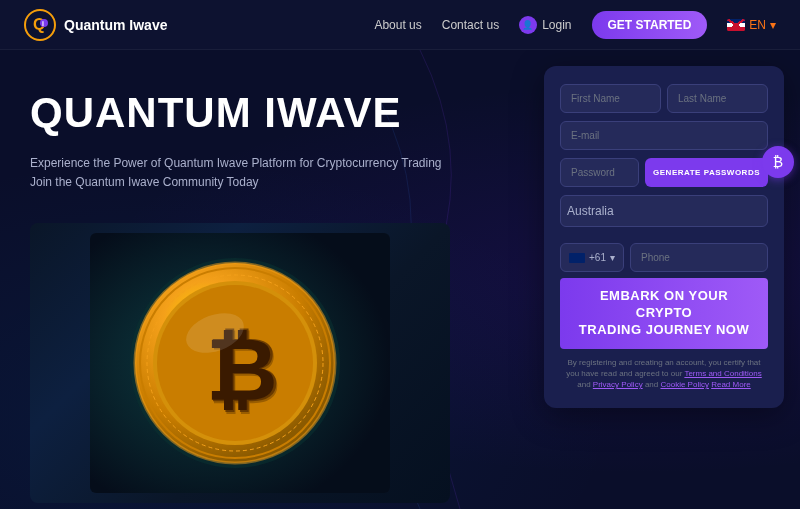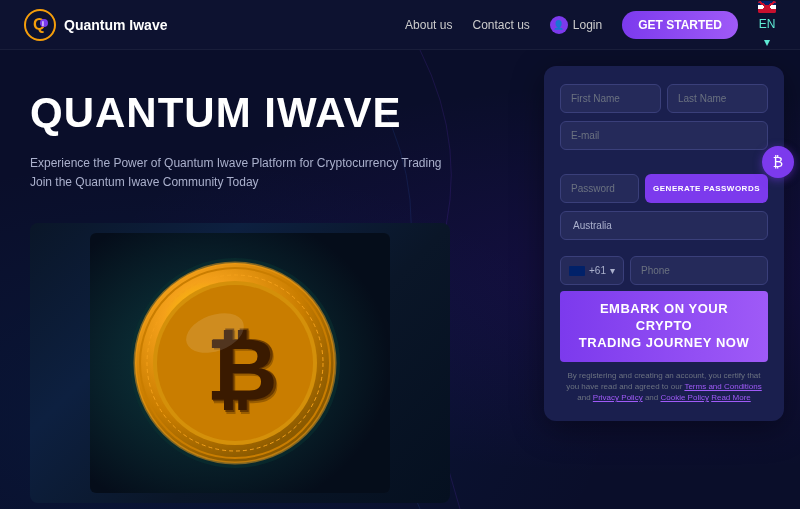--- a/index.html
+++ b/index.html
@@ -75,23 +75,22 @@
       font-size: 12px;
       font-weight: 700;
       cursor: pointer;
       text-transform: uppercase;
     }
     .lang-selector {
       display: flex;
       align-items: center;
       gap: 4px;
       font-size: 12px;
-      color: #5eead4;
-      cursor: pointer;
-      flex-direction: column;
+      color: #f97316;
+      cursor: pointer;
     }
     .flag {
       width: 18px;
       height: 12px;
       display: inline-block;
       background: linear-gradient(180deg, #012169 33%, #fff 33%, #fff 66%, #C8102E 66%);
       border-radius: 2px;
       position: relative;
       overflow: hidden;
     }
@@ -226,22 +225,22 @@
       cursor: pointer;
       white-space: nowrap;
       text-transform: uppercase;
       letter-spacing: 0.5px;
     }
 
     .country-select {
       background: #252a5a;
       border: 1px solid #3a3f7a;
       border-radius: 6px;
-      padding: 8px 12px;
-      font-size: 10px;
+      padding: 8px 6px;
+      font-size: 12px;
       color: #aab0cc;
       width: 100%;
       outline: none;
       margin-bottom: 8px;
       appearance: none;
       cursor: pointer;
     }
 
     .phone-row {
       display: flex;
@@ -423,21 +422,21 @@
     <div class="crypto-badge">
       <span>₿</span>
     </div>
 
 
     <div class="form-row">
       <input class="form-input" type="text" placeholder="First Name" style="">
       <input class="form-input" type="text" placeholder="Last Name" style="">
     </div>
 
-    <div style="margin-bottom:24px;border-radius:14px;">
+    <div style="margin-bottom:8px;border-radius:14px;">
       <input class="form-input" type="email" placeholder="E-mail" style="">
     </div>
 
     <div class="input-with-btn">
       <input class="form-input" type="password" placeholder="Password" style="">
       <button class="btn-generate">GENERATE PASSWORDS</button>
     </div>
 
     <div style="margin-bottom:8px;">
       <select class="country-select">

